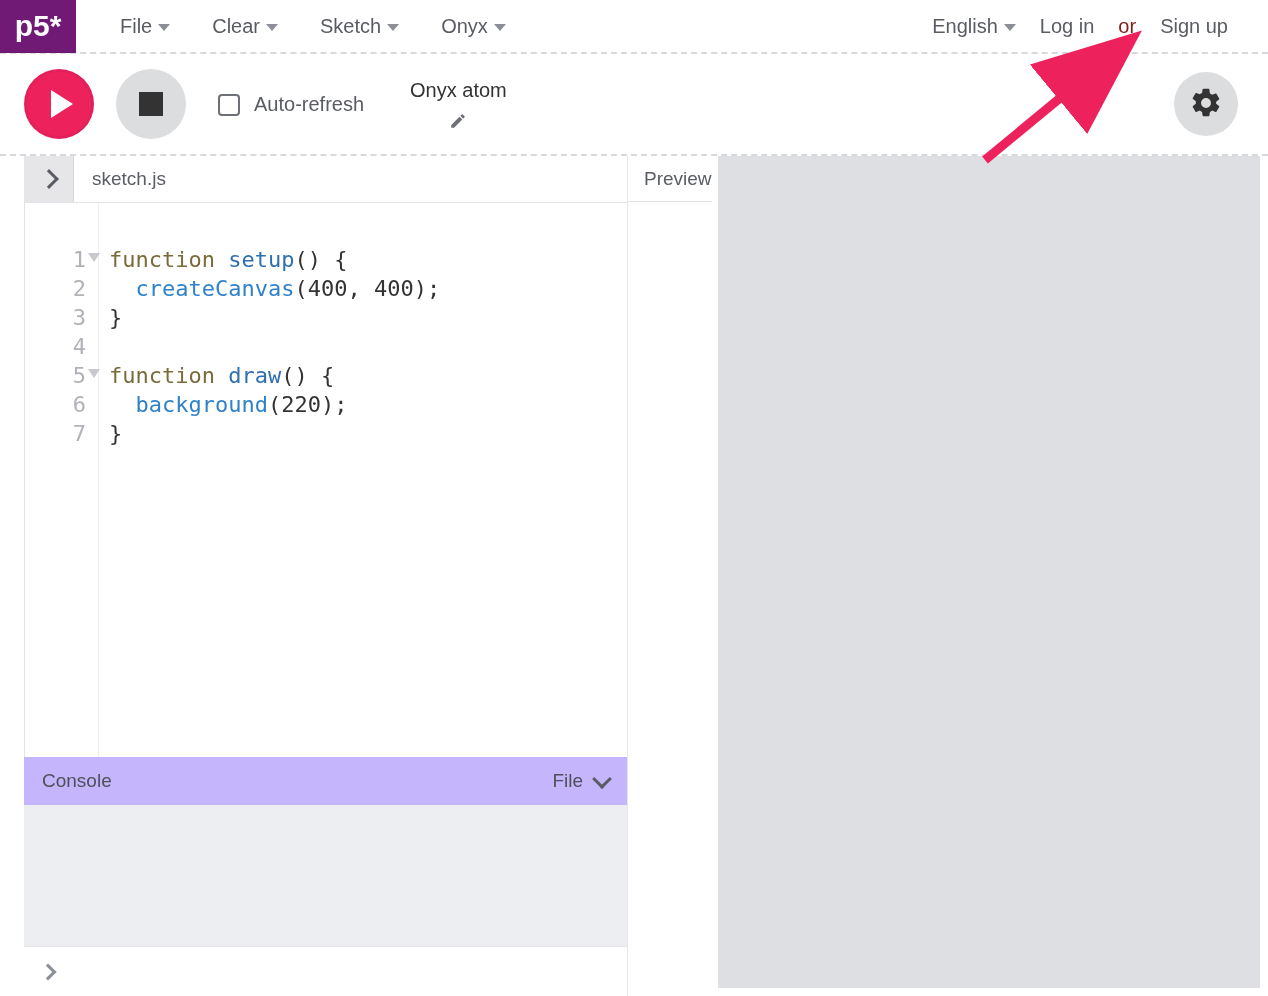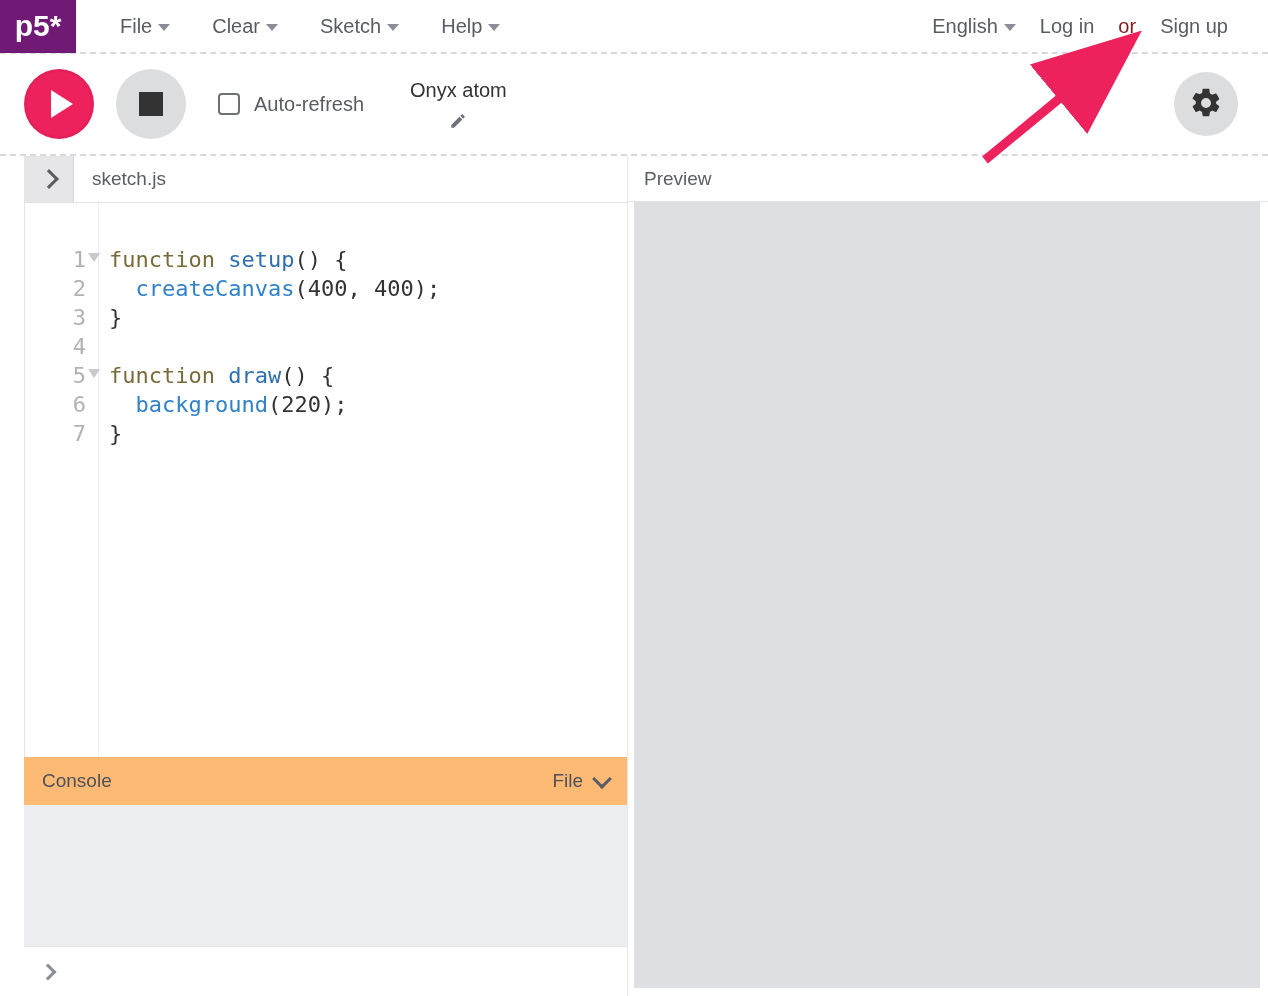--- a/index.html
+++ b/index.html
@@ -22,51 +22,51 @@
   .toolbar {
     display:flex; align-items:center; height:102px; padding: 0 24px; border-bottom:2px dashed #d8d9dc; gap:22px;
   }
   .btn-round {
     width:70px; height:70px; border-radius:50%; display:flex; align-items:center; justify-content:center; cursor:pointer; border:none;
   }
   .btn-play { background:#ED225D; box-shadow: 0 0 0 3px rgba(0,0,0,0.04) inset; }
   .tri-play { width:0; height:0; border-top:14px solid transparent; border-bottom:14px solid transparent; border-left:22px solid #fff; margin-left:6px;}
   .btn-stop { background:#dcdddf; }
   .square-stop { width:24px; height:24px; background:#333; }
-  .autorefresh { display:flex; align-items:flex-start; gap:14px; margin-left:10px; color:#5a5c64; font-size:20px;}
+  .autorefresh { display:flex; align-items:flex-end; gap:14px; margin-left:10px; color:#5a5c64; font-size:20px;}
   .checkbox { width:22px; height:22px; border:2px solid #6e7078; border-radius:4px; background:#fff; cursor:pointer;}
   .sketch-name { display:flex; align-items:center; gap:10px; color:#333; font-size:20px; margin-left:24px;flex-direction:column;}
   .pencil { width:18px; height:18px; display:inline-block; }
   .spacer { flex:1; }
   .btn-gear { background:#dcdddf; width:64px; height:64px; border-radius:50%; display:flex; align-items:center; justify-content:center; cursor:pointer; border:none; margin-right:6px;}
   
   .workspace {
     display:flex; height: calc(996px - 54px - 102px);
   }
   .left-pane { width: 628px; display:flex; flex-direction:column; border-right:1px solid #e7e7ea; padding-left:24px;}
-  .right-pane { flex:1; display:flex; flex-direction:column; }
+  .right-pane { flex:1; display:flex; }
   .expand-tab {
     width:50px; height:46px; background:#e6e6e9; display:flex; align-items:center; justify-content:center; cursor:pointer;
     border-right:1px solid #d6d7da;
   }
   .chev-right { width:14px; height:14px; border-top:3px solid #5a5c64; border-right:3px solid #5a5c64; transform:rotate(45deg); }
   .file-tab { padding: 0 18px; font-size:19px; color:#5b5d65; display:flex; align-items:center; height:46px; }
   .left-tab-row { border-bottom:1px solid #e4e4e8; display:flex; align-items:flex-start;}
   
   .editor { flex:0 0 554px; display:flex; background:#fff; border-left:1px solid #e4e4e8; }
   .gutter { width:74px; background:#fff; border-right:1px solid #eceef1; padding-top:42px; text-align:right; color:#b0b2b8; font-family: ui-monospace, Menlo, Consolas, monospace; font-size:22px; line-height:29px;}
   .gutter .ln { padding-right:12px; position:relative;}
   .fold-tri { position:absolute; right:-2px; top:8px; width:0;height:0;border-left:6px solid transparent;border-right:6px solid transparent;border-top:9px solid #c7c9cf;}
   .code { padding:42px 10px 6px 10px; font-family: ui-monospace, Menlo, Consolas, monospace; font-size:22px; line-height:29px; white-space:pre; color:#333;}
   .kw { color:#7a6b3a; } 
   .fn { color:#2f6fb0; } 
   .call { color:#2f82c8; }
   .num { color:#333; }
   
-  .console-hdr { height:48px; background:#fdba74; display:flex; align-items:center; justify-content:space-between; padding:0 18px; color:#4f515a; font-size:19px;}
+  .console-hdr { height:48px; background:#c4b5fd; display:flex; align-items:center; justify-content:space-between; padding:0 18px; color:#4f515a; font-size:19px;}
   .console-hdr .clear-wrap { display:flex; align-items:center; gap:12px; cursor:pointer;}
   .chev-down { width:14px; height:14px; border-right:3px solid #5a5c64; border-bottom:3px solid #5a5c64; transform:rotate(45deg); margin-bottom:4px;}
   .console-body { flex:1; background:#edeef1; position:relative;}
   .console-input-row { position:absolute; bottom:0; left:0; right:0; height:50px; background:#fff; display:flex; align-items:center; padding:0 18px; border-top:1px solid #e4e4e8;}
   .console-caret { width:12px; height:12px; border-top:3px solid #8b8e97; border-right:3px solid #8b8e97; transform:rotate(45deg);}
   
   .preview-hdr { height:46px; display:flex; align-items:center; padding-left:16px; color:#5b5d65; font-size:19px; border-bottom:1px solid #e4e4e8;}
   .preview-body { flex:1; background:#dedfe2; margin:0 8px 8px 0;}
   .preview-wrap{ flex:1; display:flex; flex-direction:column; padding: 0 0 0 6px;}
   
@@ -84,21 +84,21 @@
     </div>
     <div class="menu-item">
       <span>Clear</span>
       <span class="caret"></span>
     </div>
     <div class="menu-item">
       <span>Sketch</span>
       <span class="caret"></span>
     </div>
     <div class="menu-item">
-      <span>Help</span>
+      <span>Onyx</span>
       <span class="caret"></span>
     </div>
   </div>
   <div class="menu-right">
     <div class="menu-item">
       <span>English</span>
       <span class="caret"></span>
     </div>
     <span class="link">Log in</span>
     <span class="or">or</span>

